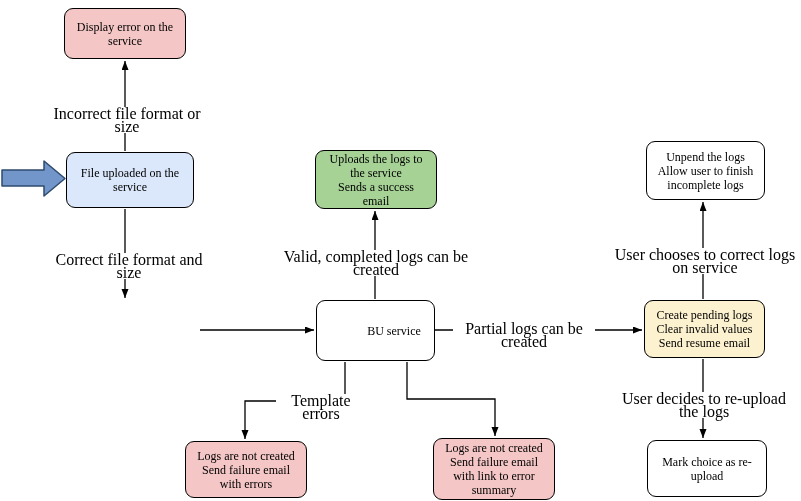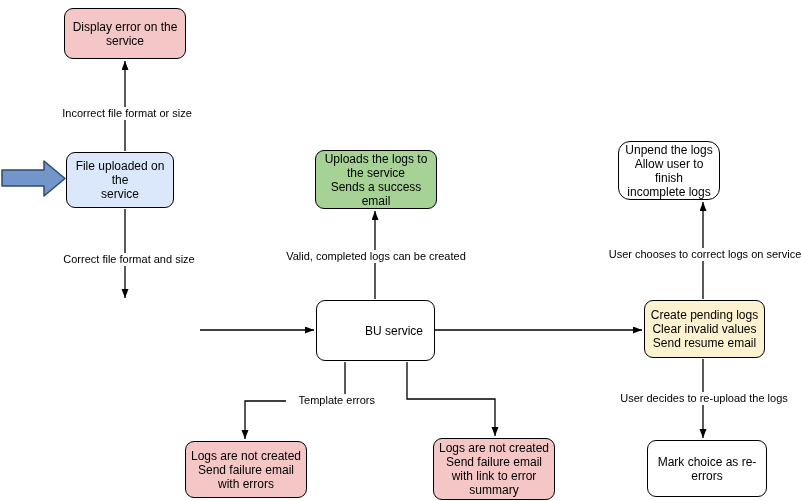--- a/index.html
+++ b/index.html
@@ -1,21 +1,21 @@
 <!DOCTYPE html>
 <html style="--canvas-bg: #ffffff; --node-pink: #f4c7c6; --node-blue: #dbe8fb; --node-green: #a6d395; --node-yellow: #fdf2cf; --node-white: #ffffff; --node-stroke: #000000; --edge: #000000; --thick-arrow-fill: #7296c9; --thick-arrow-stroke: #2f4b6e;"><head>
 <meta charset="utf-8">
 <style>
   html, body { margin: 0; padding: 0; background: #ffffff; }
   .canvas {
     position: relative;
     width: 801px;
     height: 501px;
     background: var(--canvas-bg, #ffffff);
-    font-family: Liberation Sans, sans-serif;
+    font-family: Liberation Serif, serif;
     color: #000;
     overflow: hidden;
   }
   svg.edges {
     position: absolute;
     left: 0; top: 0;
     width: 801px; height: 501px;
   }
   svg.edges line, svg.edges polyline {
     stroke: var(--edge, #000);
@@ -44,21 +44,21 @@
     padding: 2px 3px;
   }
   .fill-pink   { background: var(--node-pink, #f4c7c6); }
   .fill-blue   { background: var(--node-blue, #dbe8fb); }
   .fill-green  { background: var(--node-green, #a6d395); }
   .fill-yellow { background: var(--node-yellow, #fdf2cf); }
   .fill-white  { background: var(--node-white, #ffffff); }
   .edge-label {
     position: absolute;
     background: var(--canvas-bg, #ffffff);
-    font-size: 11px;
+    font-size: 16px;
     line-height: 13px;
     text-align: center;
     white-space: pre-line;
     padding: 0 1px;
   }
 </style>
 </head>
 <body>
 
 <div class="canvas">
@@ -78,43 +78,44 @@
     <polyline points="345,362 345,401 245,401 245,439" marker-end="url(#arrow)"></polyline>
     <polyline points="407,362 407,399 495,399 495,436" marker-end="url(#arrow)"></polyline>
     <line x1="703" y1="299" x2="703" y2="202" marker-end="url(#arrow)"></line>
     <line x1="703" y1="359" x2="703" y2="438" marker-end="url(#arrow)"></line>
 
     <polygon class="thick-arrow" points="2,170 44,170 44,161 65,178.5 44,196 44,186 2,186"></polygon>
   </svg>
 
   <div class="node fill-pink" style="left:64px;  top:8px;   width:122px; height:51px;">Display error on the
 service</div>
-  <div class="node fill-blue" style="left:66px;  top:152px; width:108px; height:56px;">File uploaded on the
+  <div class="node fill-blue" style="left:66px;  top:152px; width:128px; height:56px;">File uploaded on the
 service</div>
   <div class="node fill-white" style="left:316px; top:300px; width:119px; height:61px;padding-left:40px;">BU service</div>
   <div class="node fill-green" style="left:315px; top:150px; width:122px; height:59px;">Uploads the logs to
 the service
 Sends a success
 email</div>
   <div class="node fill-pink" style="left:185px; top:441px; width:122px; height:57px;">Logs are not created
 Send failure email
 with errors</div>
   <div class="node fill-pink" style="left:433px; top:438px; width:122px; height:62px;">Logs are not created
 Send failure email
 with link to error
 summary</div>
   <div class="node fill-yellow" style="left:644px; top:300px; width:121px; height:58px;">Create pending logs
 Clear invalid values
 Send resume email</div>
-  <div class="node fill-white" style="left:618px; top:141px; width:102px; height:59px;border-radius:12px;">Unpend the logs
+  <div class="node fill-white" style="left:646px; top:141px; width:119px; height:59px;">Unpend the logs
 Allow user to finish
 incomplete logs</div>
   <div class="node fill-white" style="left:647px; top:440px; width:120px; height:57px;">Mark choice as re-
-errors</div>
+upload</div>
 
   <div class="edge-label" style="left:48px;  top:107px; width:156px;">Incorrect file format or size</div>
   <div class="edge-label" style="left:50px;  top:253px; width:156px;">Correct file format and size</div>
   <div class="edge-label" style="left:275px; top:250px; width:200px;">Valid, completed logs can be created</div>
-  <div class="edge-label" style="left:286px; top:394px; width:88px;text-align:right;">Template errors</div>
+  <div class="edge-label" style="left:453px; top:322px; width:140px;">Partial logs can be created</div>
+  <div class="edge-label" style="left:276px; top:394px; width:88px;">Template errors</div>
   <div class="edge-label" style="left:604px; top:248px; width:200px;">User chooses to correct logs on service</div>
   <div class="edge-label" style="left:613px; top:392px; width:180px;">User decides to re-upload the logs</div>
 
 </div>
 
 </body></html>

